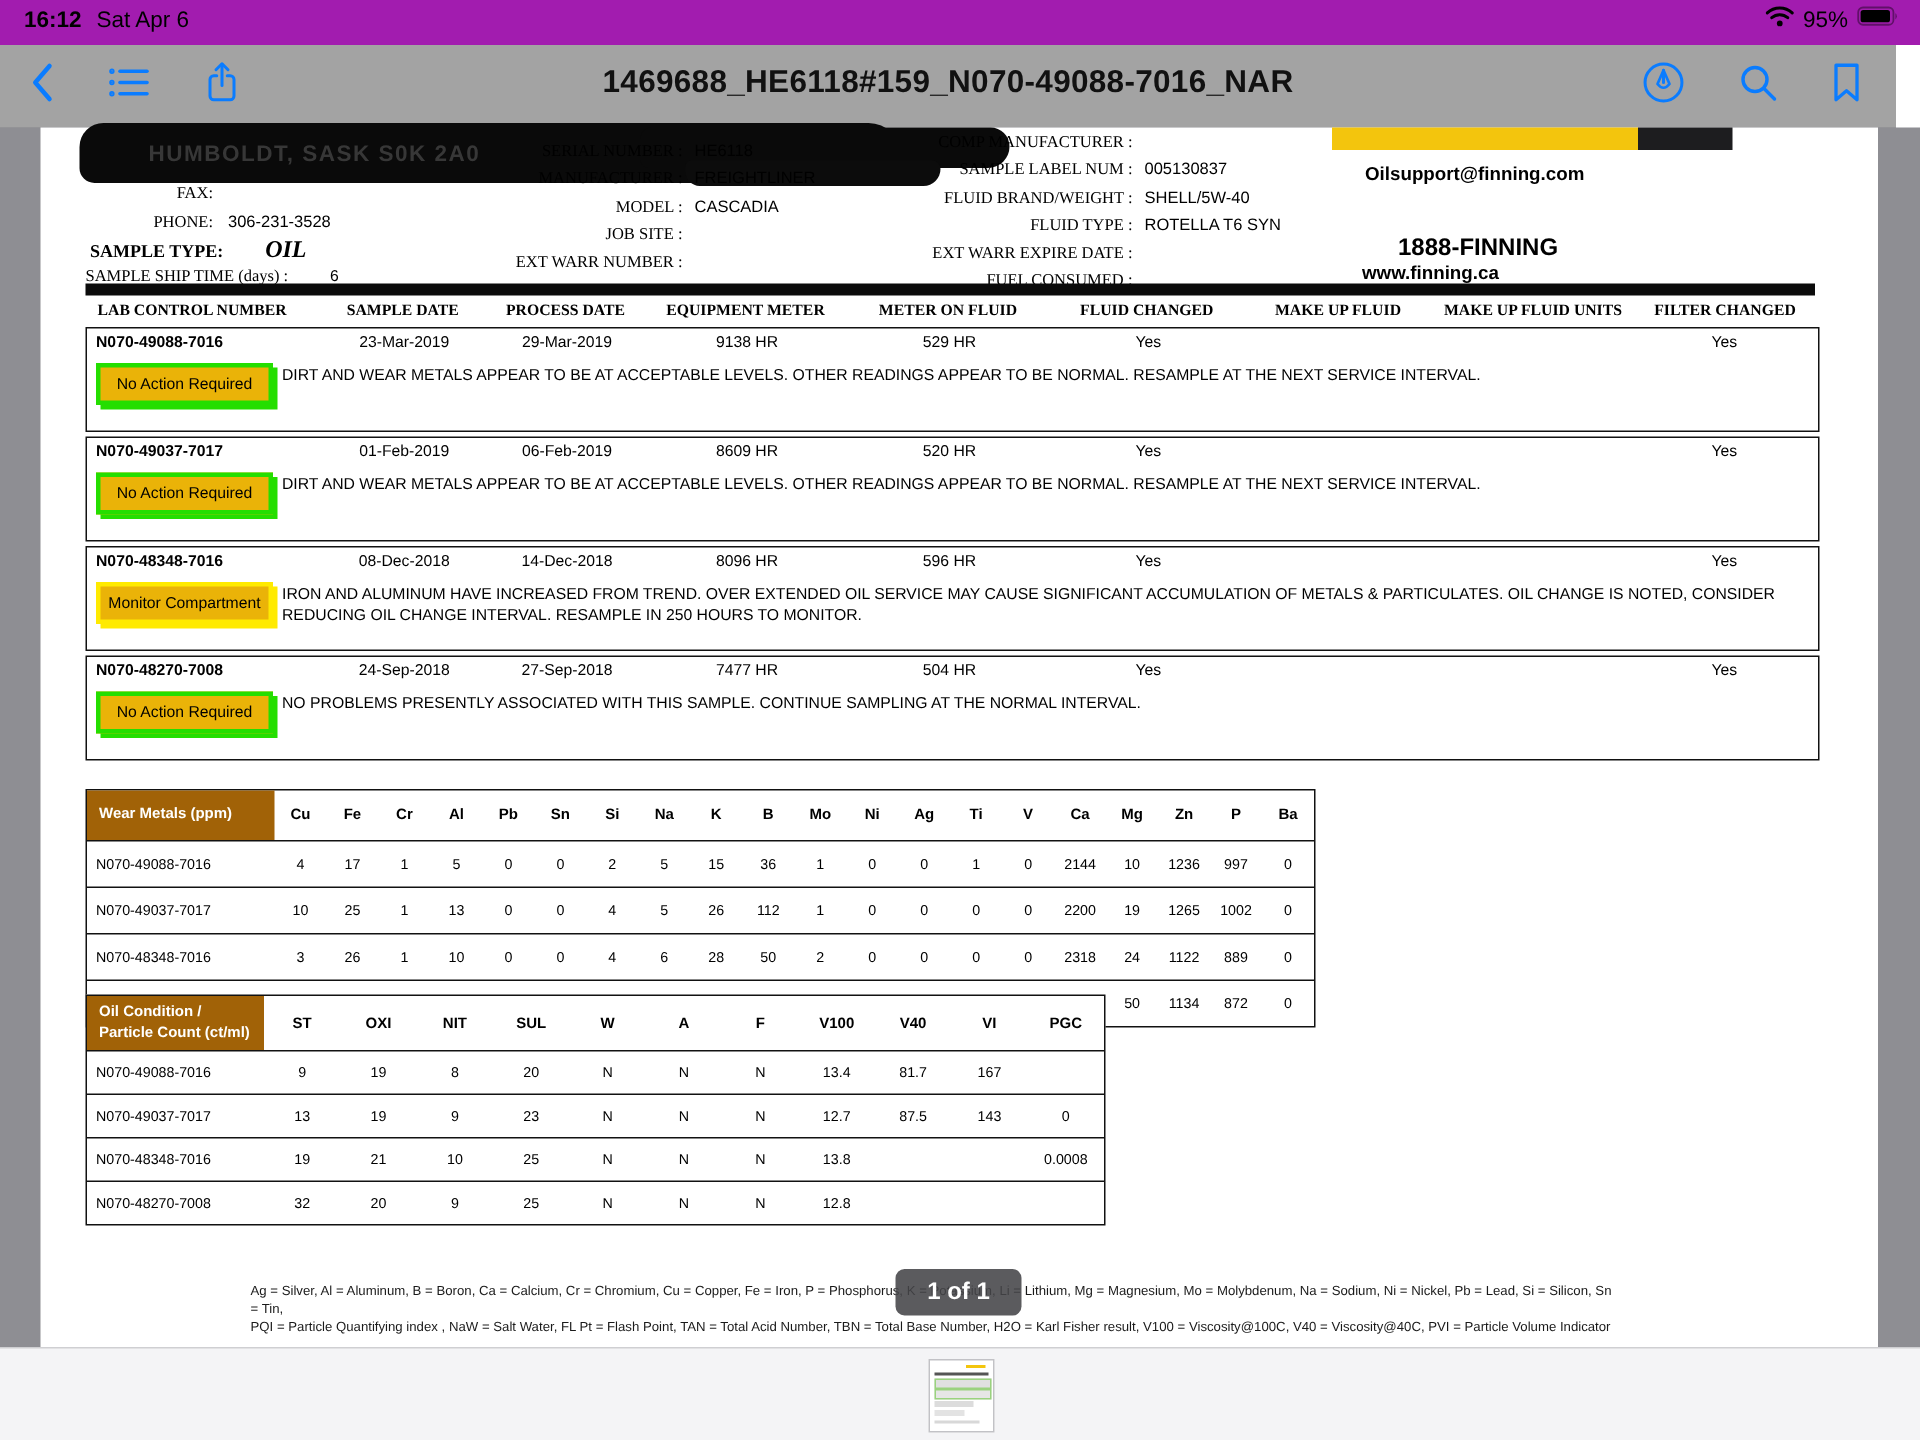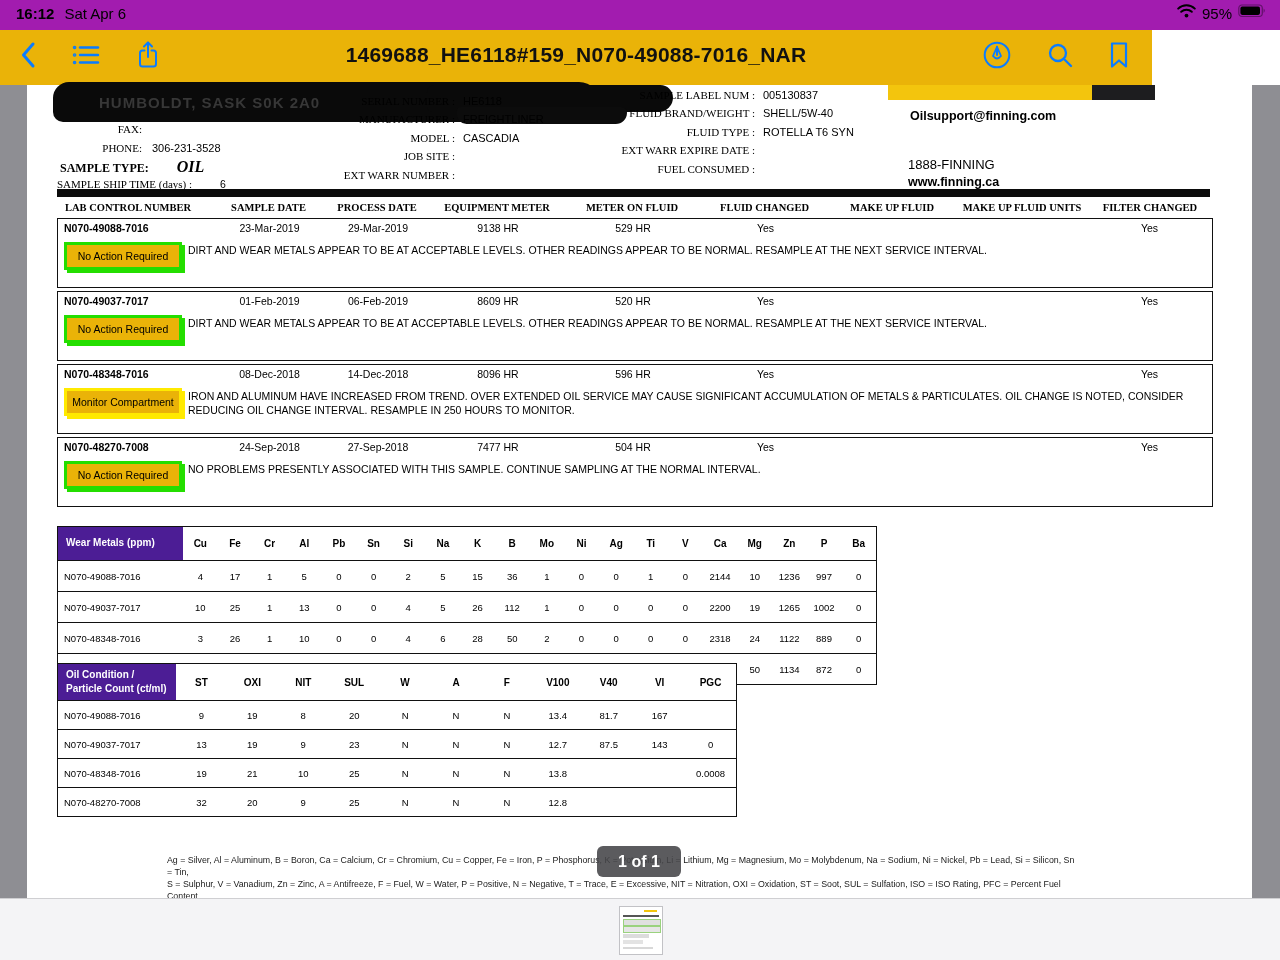--- a/index.html
+++ b/index.html
@@ -5,21 +5,21 @@
   html,body{margin:0;padding:0;background:#fff;}
   .screen{position:relative;width:1280px;height:960px;overflow:hidden;background:#fff;
           font-family:"Liberation Sans",sans-serif;-webkit-font-smoothing:antialiased;}
   
   .status-bar{position:absolute;left:0;top:0;width:1280px;height:30px;background:#a21caf;}
   .sb-left{position:absolute;left:16px;top:5px;font-size:15px;font-weight:700;color:#000;}
   .sb-date{font-weight:400;margin-left:10px;}
   .sb-right{position:absolute;right:14px;top:4px;display:flex;align-items:center;gap:6px;}
   .sb-batt-pct{font-size:15px;color:#000;}
   
-  .nav-bar{position:absolute;left:0;top:30px;width:1152px;height:55px;background:#eab308;
+  .nav-bar{position:absolute;left:0;top:30px;width:1264px;height:55px;background:#a3a3a3;
            border-bottom:1px solid rgba(0,0,0,0.12);}
   .nav-left{position:absolute;left:20px;top:10px;display:flex;align-items:center;gap:36px;}
   .nav-right{position:absolute;right:22px;top:10px;display:flex;align-items:center;gap:34px;}
   .nav-title{position:absolute;left:0;right:0;top:13px;text-align:center;font-size:21px;
              font-weight:700;color:#111;letter-spacing:0.2px;}
   .nav-icon{display:flex;align-items:center;justify-content:center;cursor:pointer;}
   
   .viewer{position:absolute;left:0;top:85px;width:1280px;height:813px;background:#8e8e93;}
   .page{position:absolute;left:27px;top:0;width:1225px;height:813px;background:#fff;color:#000;}
   
@@ -33,21 +33,21 @@
                font-family:"Liberation Sans",sans-serif;white-space:nowrap;}
   .hline{position:absolute;font-size:11px;white-space:nowrap;}
   .lbl{font-family:"Liberation Serif",serif;color:#000;}
   .val{font-family:"Liberation Sans",sans-serif;color:#000;}
   .fieldcol .frow{display:flex;line-height:18.4px;}
   .fieldcol .flabel{display:block;text-align:right;font-family:"Liberation Serif",serif;font-size:11px;}
   .fieldcol .fvalue{display:block;margin-left:8px;font-size:11px;font-family:"Liberation Sans",sans-serif;}
   .brand-bar{position:absolute;left:861px;top:0;width:204px;height:15px;}
   .brand-bar-black{position:absolute;left:1065px;top:0;width:63px;height:15px;background:#1d1d1f;}
   .brand-email{position:absolute;left:883px;top:24px;font-size:12.5px;font-weight:700;}
-  .brand-phone{position:absolute;left:881px;top:72px;font-size:13px;font-weight:400;}
+  .brand-phone{position:absolute;left:905px;top:72px;font-size:16px;font-weight:700;}
   .brand-web{position:absolute;left:881px;top:90px;font-size:12.5px;font-weight:700;}
   .black-divider{position:absolute;left:30px;top:104px;width:1153px;height:8px;background:#0b0b0b;}
   
   .samples-header{position:absolute;left:30px;top:117px;width:1156px;display:grid;
      grid-template-columns:158px 107px 110px 130px 140px 125px 130px 130px 126px;}
   .s-hcell{font-family:"Liberation Serif",serif;font-weight:700;font-size:10.5px;text-align:center;
            white-space:nowrap;}
   .s-hcell.first{text-align:left;padding-left:8px;}
   .samples-blocks{position:absolute;left:30px;top:133px;width:1156px;}
   .s-block{position:relative;border:1.5px solid #111;height:68px;margin-bottom:3px;background:#fff;}
@@ -55,21 +55,21 @@
           padding-top:3px;}
   .s-vcell{font-size:10.5px;text-align:center;white-space:nowrap;}
   .s-vcell.first{text-align:left;padding-left:6px;font-weight:700;}
   .badge{position:absolute;left:6px;top:23px;width:112px;height:22px;background:#eab308;
          border:3px solid #22dd00;display:flex;align-items:center;justify-content:center;
          font-size:10.5px;color:#000;}
   .s-comment{position:absolute;left:130px;right:10px;top:24px;font-size:10.5px;line-height:14px;}
   
   .dtable{position:absolute;background:#fff;border:1.5px solid #111;}
   .t-head{display:grid;align-items:center;border-bottom:1.5px solid #111;}
-  .t-title{background:#4c1d95;color:#fff;font-weight:700;font-size:10px;height:100%;
+  .t-title{background:#a16207;color:#fff;font-weight:700;font-size:10px;height:100%;
            display:flex;flex-direction:column;justify-content:center;padding-left:8px;box-sizing:border-box;
            line-height:1.45;}
   .t-hcell{font-weight:700;font-size:10px;text-align:center;}
   .t-row{display:grid;align-items:center;border-bottom:1.2px solid #111;}
   .t-row:last-child{border-bottom:none;}
   .t-id{font-size:9.5px;padding-left:6px;}
   .t-cell{font-size:9.5px;text-align:center;}
   .wear{left:30px;top:441px;width:818px;}
   .wear .t-head{grid-template-columns:125px repeat(20,1fr);height:33px;}
   .wear .t-row{grid-template-columns:125px repeat(20,1fr);height:30px;}
@@ -209,20 +209,24 @@
             <span class="fvalue"></span>
           </div>
           <div class="frow">
             <span class="flabel" style="width: 250px;">EXT WARR NUMBER :</span>
             <span class="fvalue"></span>
           </div>
         </div>
 
       <div class="fieldcol" style="position:absolute;left:478px;top:1px;">
 
+      <div class="frow">
+            <span class="flabel" style="width: 250px;">COMP MANUFACTURER :</span>
+            <span class="fvalue"></span>
+          </div>
           <div class="frow">
             <span class="flabel" style="width: 250px;">SAMPLE LABEL NUM :</span>
             <span class="fvalue">005130837</span>
           </div>
           <div class="frow">
             <span class="flabel" style="width: 250px;">FLUID BRAND/WEIGHT :</span>
             <span class="fvalue">SHELL/5W-40</span>
           </div>
           <div class="frow">
             <span class="flabel" style="width: 250px;">FLUID TYPE :</span>
@@ -515,21 +519,20 @@
               <div class="t-cell">12.8</div>
               <div class="t-cell"></div>
               <div class="t-cell"></div>
               <div class="t-cell"></div>
             </div>
           </div>
       </div>
 
       <div class="legend">
           <div>Ag = Silver, Al = Aluminum, B = Boron, Ca = Calcium, Cr = Chromium, Cu = Copper, Fe = Iron, P = Phosphorus, K = Potassium, Li = Lithium, Mg = Magnesium,  Mo = Molybdenum, Na = Sodium, Ni = Nickel, Pb = Lead, Si = Silicon, Sn = Tin,</div>
-          <div>S = Sulphur, V = Vanadium, Zn = Zinc, A = Antifreeze, F = Fuel, W = Water,  P = Positive, N = Negative, T = Trace, E = Excessive, NIT = Nitration, OXI = Oxidation, ST = Soot, SUL = Sulfation, ISO = ISO Rating, PFC = Percent Fuel Content,</div>
           <div>PQI = Particle Quantifying index , NaW = Salt Water, FL Pt = Flash Point, TAN = Total Acid Number, TBN = Total Base Number, H2O = Karl Fisher result, V100 = Viscosity@100C, V40 = Viscosity@40C, PVI = Particle Volume Indicator</div>
         </div>
     </div>
 
     <div class="page-indicator">1 of 1</div>
   </div>
 
   <div class="thumb-strip">
     <div class="thumb">
       <div class="tm" style="left:24px;top:3px;width:13px;height:2px;background:#F3C50D;"></div>

